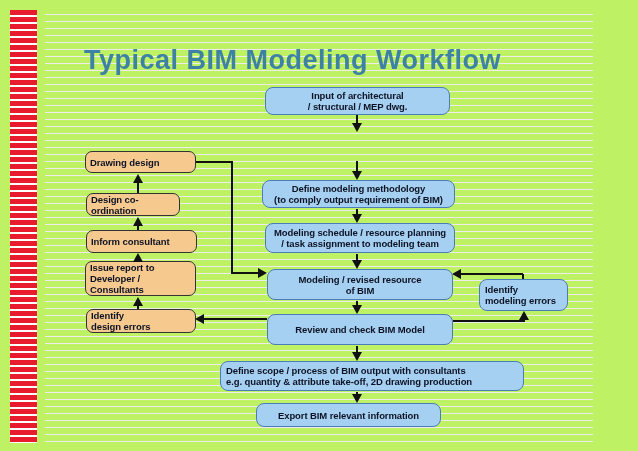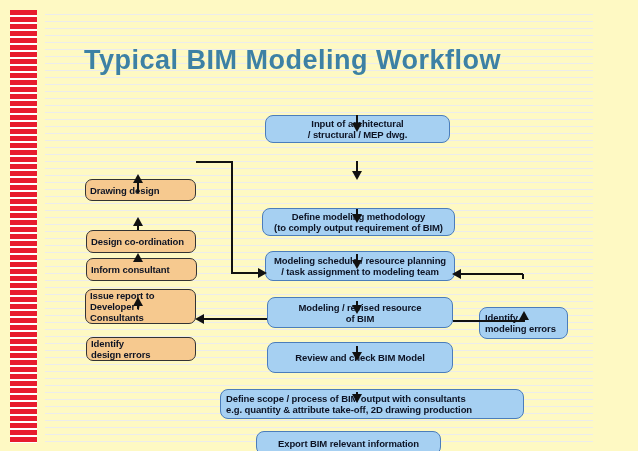--- a/index.html
+++ b/index.html
@@ -1,38 +1,38 @@
 <!DOCTYPE html>
 <html style="--title-color: #3d81a4; --blue-fill: #a6d0f2; --blue-border: #4b7dbb; --orange-fill: #f6c98f; --orange-border: #333333; --red-bar: #e81c2e; --line-color: #111111; --text-color: #0d1324;"><head>
 <meta charset="utf-8">
 <style>
   html,body{margin:0;padding:0;background:#ffffff;}
   .slide{
-    position:relative;width:638px;height:451px;background:#fef9c3;overflow:hidden;
+    position:relative;width:638px;height:451px;background:#bef264;overflow:hidden;
     font-family:"Liberation Sans",sans-serif;
   }
   .stripes{
     position:absolute;left:45px;top:8px;width:548px;height:436px;
     background:repeating-linear-gradient(to bottom,transparent 0 6px,#ececec 6px 7px);
   }
   .redbar{
     position:absolute;left:10px;top:10px;width:27px;height:433px;
     background:repeating-linear-gradient(to bottom,var(--red-bar,#e81c2e) 0 5px,#ffffff 5px 7px);
   }
   .title{
     position:absolute;left:84px;top:45px;margin:0;
     font-size:27px;font-weight:bold;letter-spacing:.5px;white-space:nowrap;
     color:var(--title-color,#3d81a4);
   }
   .node{
     position:absolute;box-sizing:border-box;
     display:flex;align-items:center;justify-content:center;
     font-weight:bold;font-size:9.5px;line-height:11px;letter-spacing:-.1px;
     color:var(--text-color,#0d1324);
-    white-space:pre-line;text-align:center;margin-top:28px;
+    white-space:pre-line;text-align:center;
   }
   .blue{
     background:var(--blue-fill,#a6d0f2);
     border:1.6px solid var(--blue-border,#4b7dbb);
     border-radius:8px;
   }
   .orange{
     background:var(--orange-fill,#f6c98f);
     border:1.2px solid var(--orange-border,#333333);
     border-radius:7px;
@@ -65,21 +65,21 @@
   <div class="node blue" style="left:267px;top:269px;width:186px;height:31px">Modeling / revised resource
 of BIM</div>
   <div class="node blue" style="left:267px;top:314px;width:186px;height:31px">Review and check BIM Model</div>
   <div class="node blue al" style="left:220px;top:361px;width:304px;height:30px">Define scope / process of BIM output with consultants
 e.g. quantity &amp; attribute take-off, 2D drawing production</div>
   <div class="node blue" style="left:256px;top:403px;width:185px;height:24px">Export BIM relevant information</div>
   <div class="node blue al" style="left:479px;top:279px;width:89px;height:32px">Identify
 modeling errors</div>
 
   <div class="node orange" style="left:85px;top:151px;width:111px;height:22px">Drawing design</div>
-  <div class="node orange" style="left:86px;top:202px;width:110px;height:23px">Design co-ordination</div>
+  <div class="node orange" style="left:86px;top:193px;width:94px;height:23px">Design co-ordination</div>
   <div class="node orange" style="left:86px;top:230px;width:111px;height:23px">Inform consultant</div>
   <div class="node orange" style="left:85px;top:261px;width:111px;height:35px">Issue report to
 Developer /
 Consultants</div>
   <div class="node orange" style="left:86px;top:309px;width:110px;height:24px">Identify
 design errors</div>
 
   <div>
     <div class="ln" style="left:356px;top:115px;width:2px;height:8px"></div>
     <div class="head h-down" style="left:352px;top:123px"></div>

